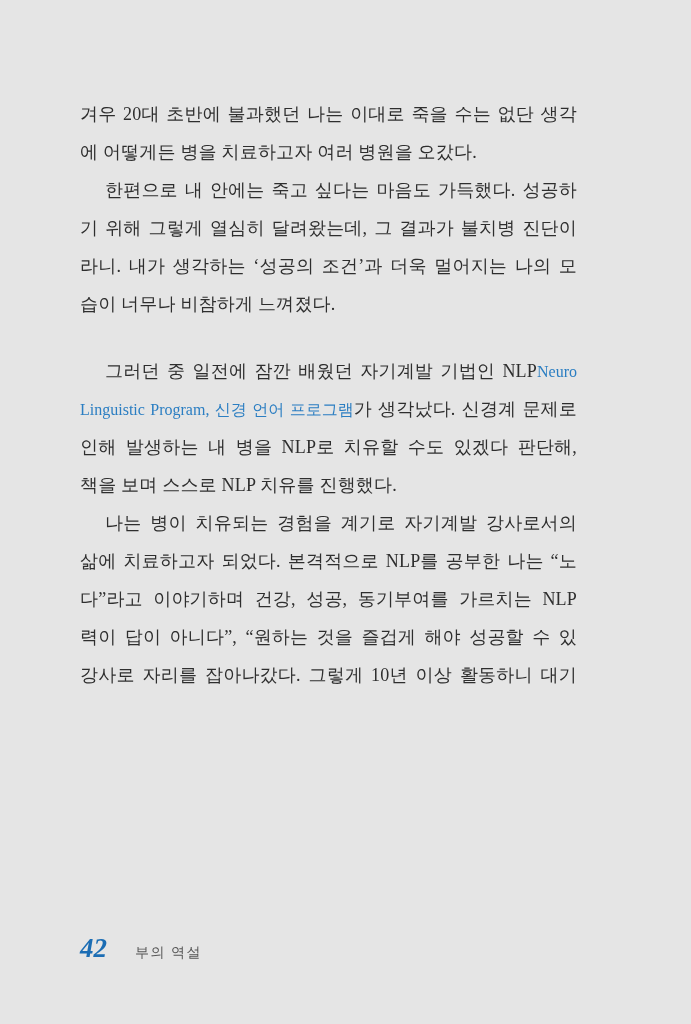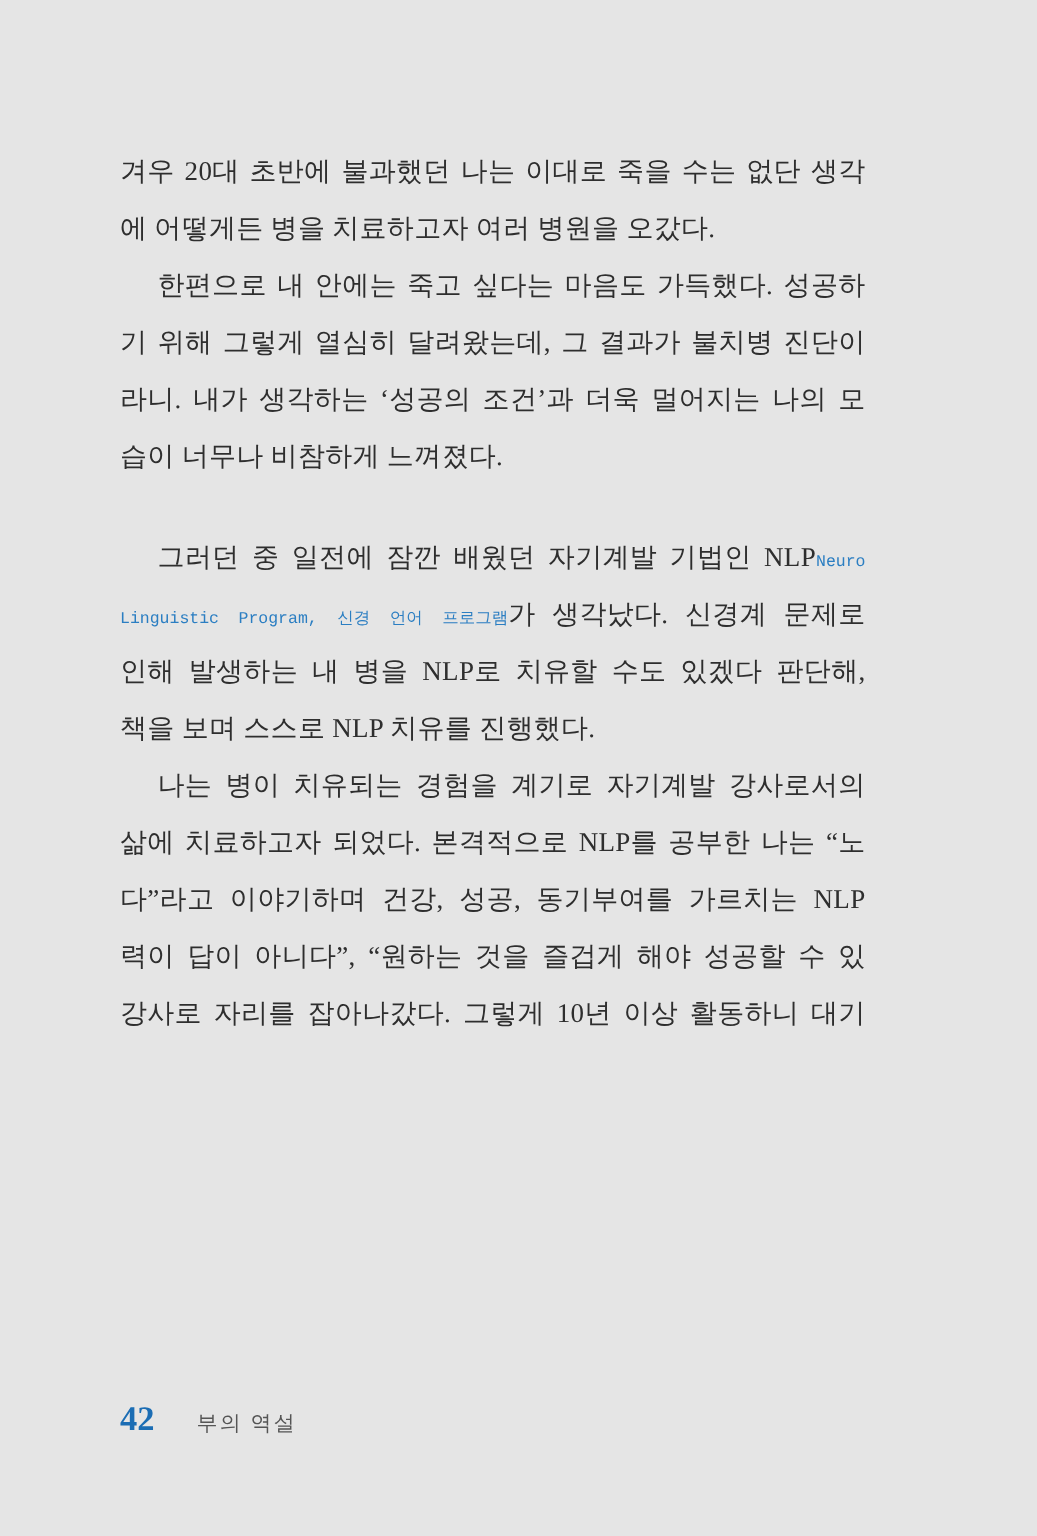--- a/index.html
+++ b/index.html
@@ -39,37 +39,37 @@
     text-align-last: justify;
     overflow: hidden;
     white-space: normal;
   }
   .line.last {
     text-align: left;
     text-align-last: left;
   }
   .line.indent { text-indent: 25px; }
   .ann {
-    font-size: 11px;
+    font-size: 16px;
     color: var(--accent_blue);
     letter-spacing: 0;
-    font-family: Liberation Mono, monospace;
   }
   .para-gap { height: 29px; }
   footer.page-footer {
     position: absolute;
     left: 80px;
     top: 933px;
     display: flex;
     align-items: baseline;
   }
   .page-num {
     font-family: "Liberation Serif", "DejaVu Serif", serif;
+    font-style: italic;
     font-weight: bold;
-    font-size: 23px;
+    font-size: 27px;
     color: var(--page_number_blue);
   }
   .book-title {
     font-family: Liberation Serif, serif;
     font-size: 14px;
     color: var(--footer_title_color);
     margin-left: 28px;
     letter-spacing: 1.5px;
   }
 </style>

